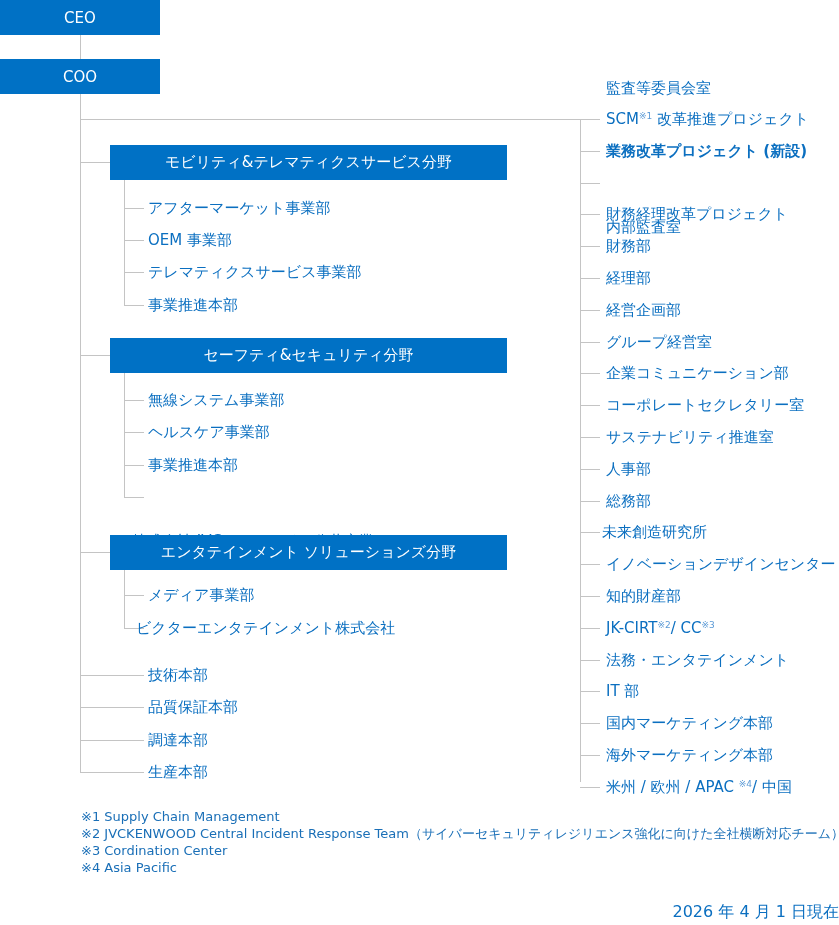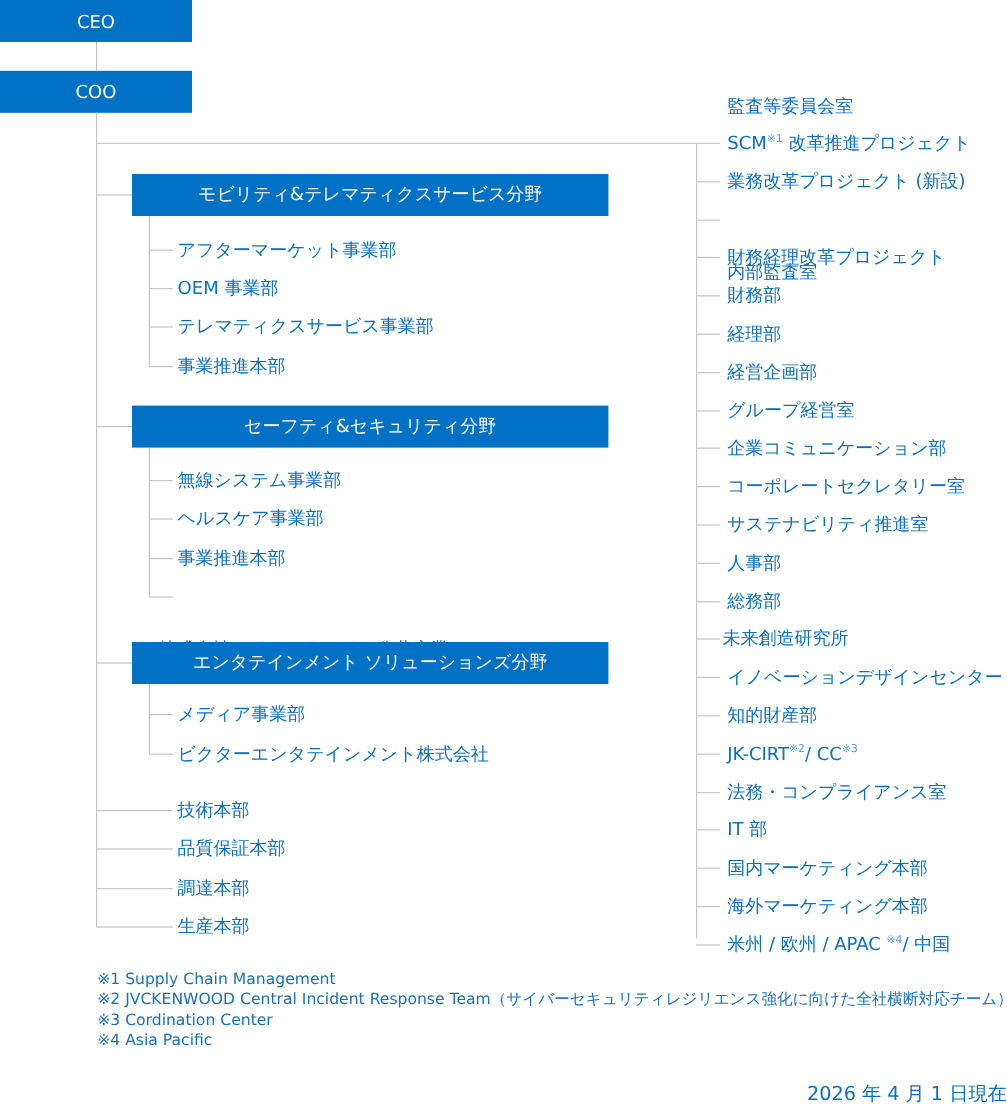--- a/index.html
+++ b/index.html
@@ -56,38 +56,38 @@
 <div class="item" style="left:132px;top:487px;margin-top:44px;">株式会社 JVCケンウッド・公共産業システム</div>
 
 <div class="line" style="left:80px;top:552px;width:30px;height:1px;"></div>
 <div class="box" style="left:110px;top:535px;width:397px;height:35px;">
     <span>エンタテインメント ソリューションズ分野</span>
   </div>
 <div class="line" style="left:124px;top:570px;width:1px;height:58px;"></div>
 <div class="line" style="left:124px;top:595px;width:20px;height:1px;"></div>
 <div class="line" style="left:124px;top:628px;width:20px;height:1px;"></div>
 <div class="item" style="left:148px;top:585px;">メディア事業部</div>
-<div class="item" style="left:148px;top:618px;text-align:right;">ビクターエンタテインメント株式会社</div>
+<div class="item" style="left:136px;top:618px;text-align:right;">ビクターエンタテインメント株式会社</div>
 
 <div class="line" style="left:80px;top:675px;width:64px;height:1px;"></div>
 <div class="line" style="left:80px;top:707px;width:64px;height:1px;"></div>
 <div class="line" style="left:80px;top:740px;width:64px;height:1px;"></div>
 <div class="line" style="left:80px;top:772px;width:64px;height:1px;"></div>
 <div class="item" style="left:148px;top:665px;text-align:right;">技術本部</div>
 <div class="item" style="left:148px;top:697px;">品質保証本部</div>
 <div class="item" style="left:148px;top:730px;">調達本部</div>
 <div class="item" style="left:148px;top:762px;">生産本部</div>
 
 <div class="item" style="left:606px;top:78px;">監査等委員会室</div>
 <div class="line" style="left:580px;top:119px;width:1px;height:663px;"></div>
 <div id="right-items">
     <div class="line" style="left: 580px; top: 119px; width: 20px; height: 1px;"></div>
     <div class="item" style="left: 606px; top: 109px;"><span>SCM</span><span class="sup">※1</span><span> 改革推進プロジェクト</span></div>
     <div class="line" style="left: 580px; top: 151px; width: 20px; height: 1px;"></div>
-    <div class="item" style="left: 606px; top: 141px;"><span>業務改革プロジェクト (新設)</span></div>
+    <div class="item" style="left: 606px; top: 141px; font-weight: bold;"><span>業務改革プロジェクト (新設)</span></div>
     <div class="line" style="left: 580px; top: 183px; width: 20px; height: 1px;"></div>
     <div class="item" style="left: 606px; top: 173px; margin-top: 44px;"><span>内部監査室</span></div>
     <div class="line" style="left: 580px; top: 214px; width: 20px; height: 1px;"></div>
     <div class="item" style="left: 606px; top: 204px;"><span>財務経理改革プロジェクト</span></div>
     <div class="line" style="left: 580px; top: 246px; width: 20px; height: 1px;"></div>
     <div class="item" style="left: 606px; top: 236px;"><span>財務部</span></div>
     <div class="line" style="left: 580px; top: 278px; width: 20px; height: 1px;"></div>
     <div class="item" style="left: 606px; top: 268px;"><span>経理部</span></div>
     <div class="line" style="left: 580px; top: 310px; width: 20px; height: 1px;"></div>
     <div class="item" style="left: 606px; top: 300px;"><span>経営企画部</span></div>
@@ -105,21 +105,21 @@
     <div class="item" style="left: 606px; top: 491px;"><span>総務部</span></div>
     <div class="line" style="left: 580px; top: 532px; width: 20px; height: 1px;"></div>
     <div class="item" style="left: 602px; top: 522px;"><span>未来創造研究所</span></div>
     <div class="line" style="left: 580px; top: 564px; width: 20px; height: 1px;"></div>
     <div class="item" style="left: 606px; top: 554px;"><span>イノベーションデザインセンター</span></div>
     <div class="line" style="left: 580px; top: 596px; width: 20px; height: 1px;"></div>
     <div class="item" style="left: 606px; top: 586px;"><span>知的財産部</span></div>
     <div class="line" style="left: 580px; top: 628px; width: 20px; height: 1px;"></div>
     <div class="item" style="left: 606px; top: 618px;"><span>JK-CIRT</span><span class="sup">※2</span><span>/ CC</span><span class="sup">※3</span></div>
     <div class="line" style="left: 580px; top: 660px; width: 20px; height: 1px;"></div>
-    <div class="item" style="left: 606px; top: 650px;"><span>法務・コンプライアンス室</span></div>
+    <div class="item" style="left: 606px; top: 650px;"><span>法務・エンタテインメント</span></div>
     <div class="line" style="left: 580px; top: 691px; width: 20px; height: 1px;"></div>
     <div class="item" style="left: 606px; top: 681px;"><span>IT 部</span></div>
     <div class="line" style="left: 580px; top: 723px; width: 20px; height: 1px;"></div>
     <div class="item" style="left: 606px; top: 713px;"><span>国内マーケティング本部</span></div>
     <div class="line" style="left: 580px; top: 755px; width: 20px; height: 1px;"></div>
     <div class="item" style="left: 606px; top: 745px;"><span>海外マーケティング本部</span></div>
     <div class="line" style="left: 580px; top: 787px; width: 20px; height: 1px;"></div>
     <div class="item" style="left: 606px; top: 777px;"><span>米州 / 欧州 / APAC</span><span> </span><span class="sup">※4</span><span>/ 中国</span></div>
   </div>
 

